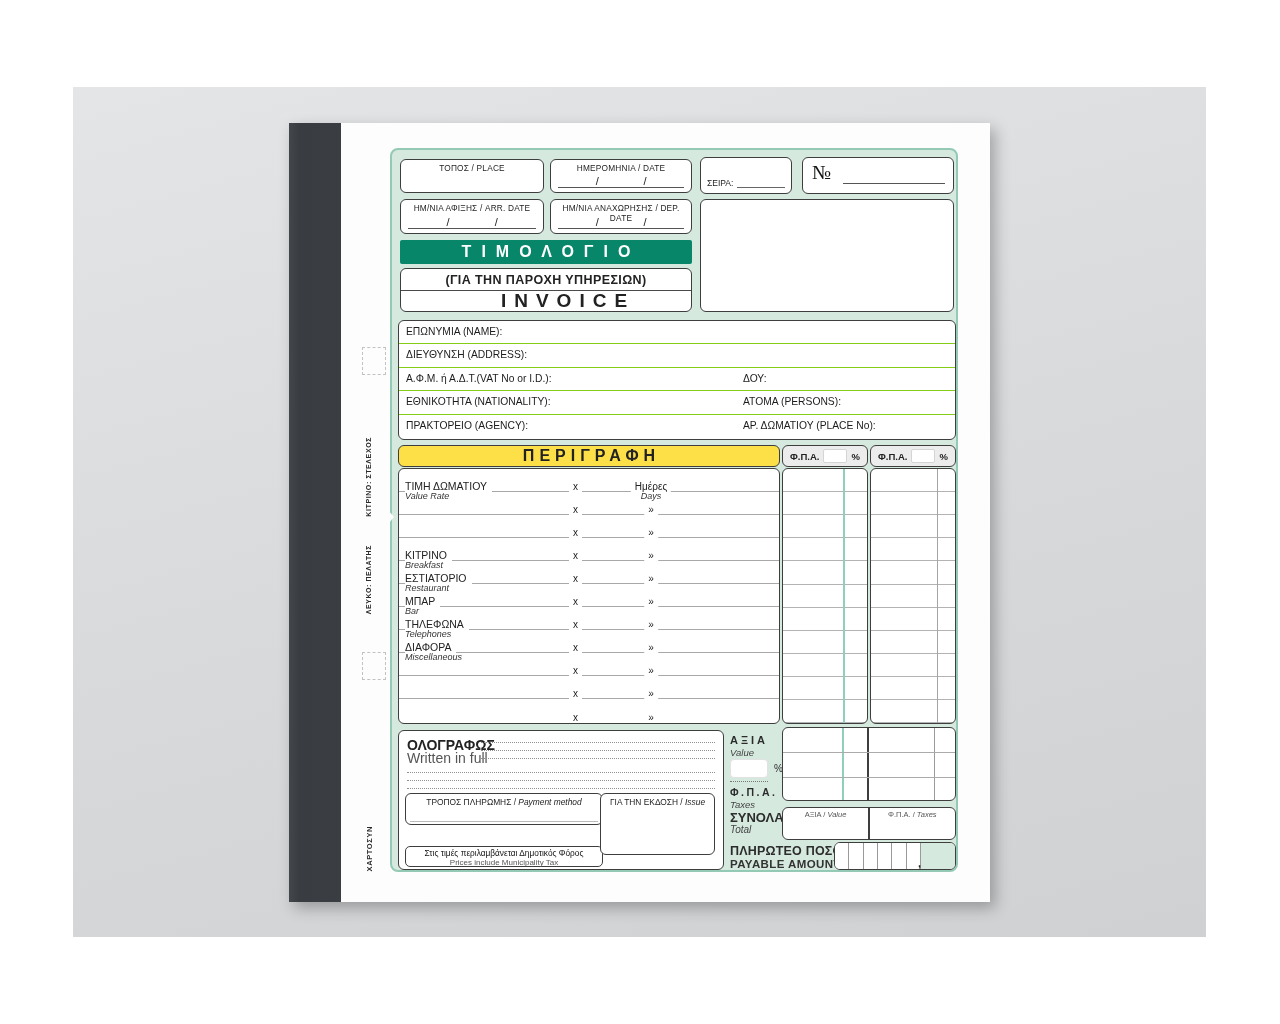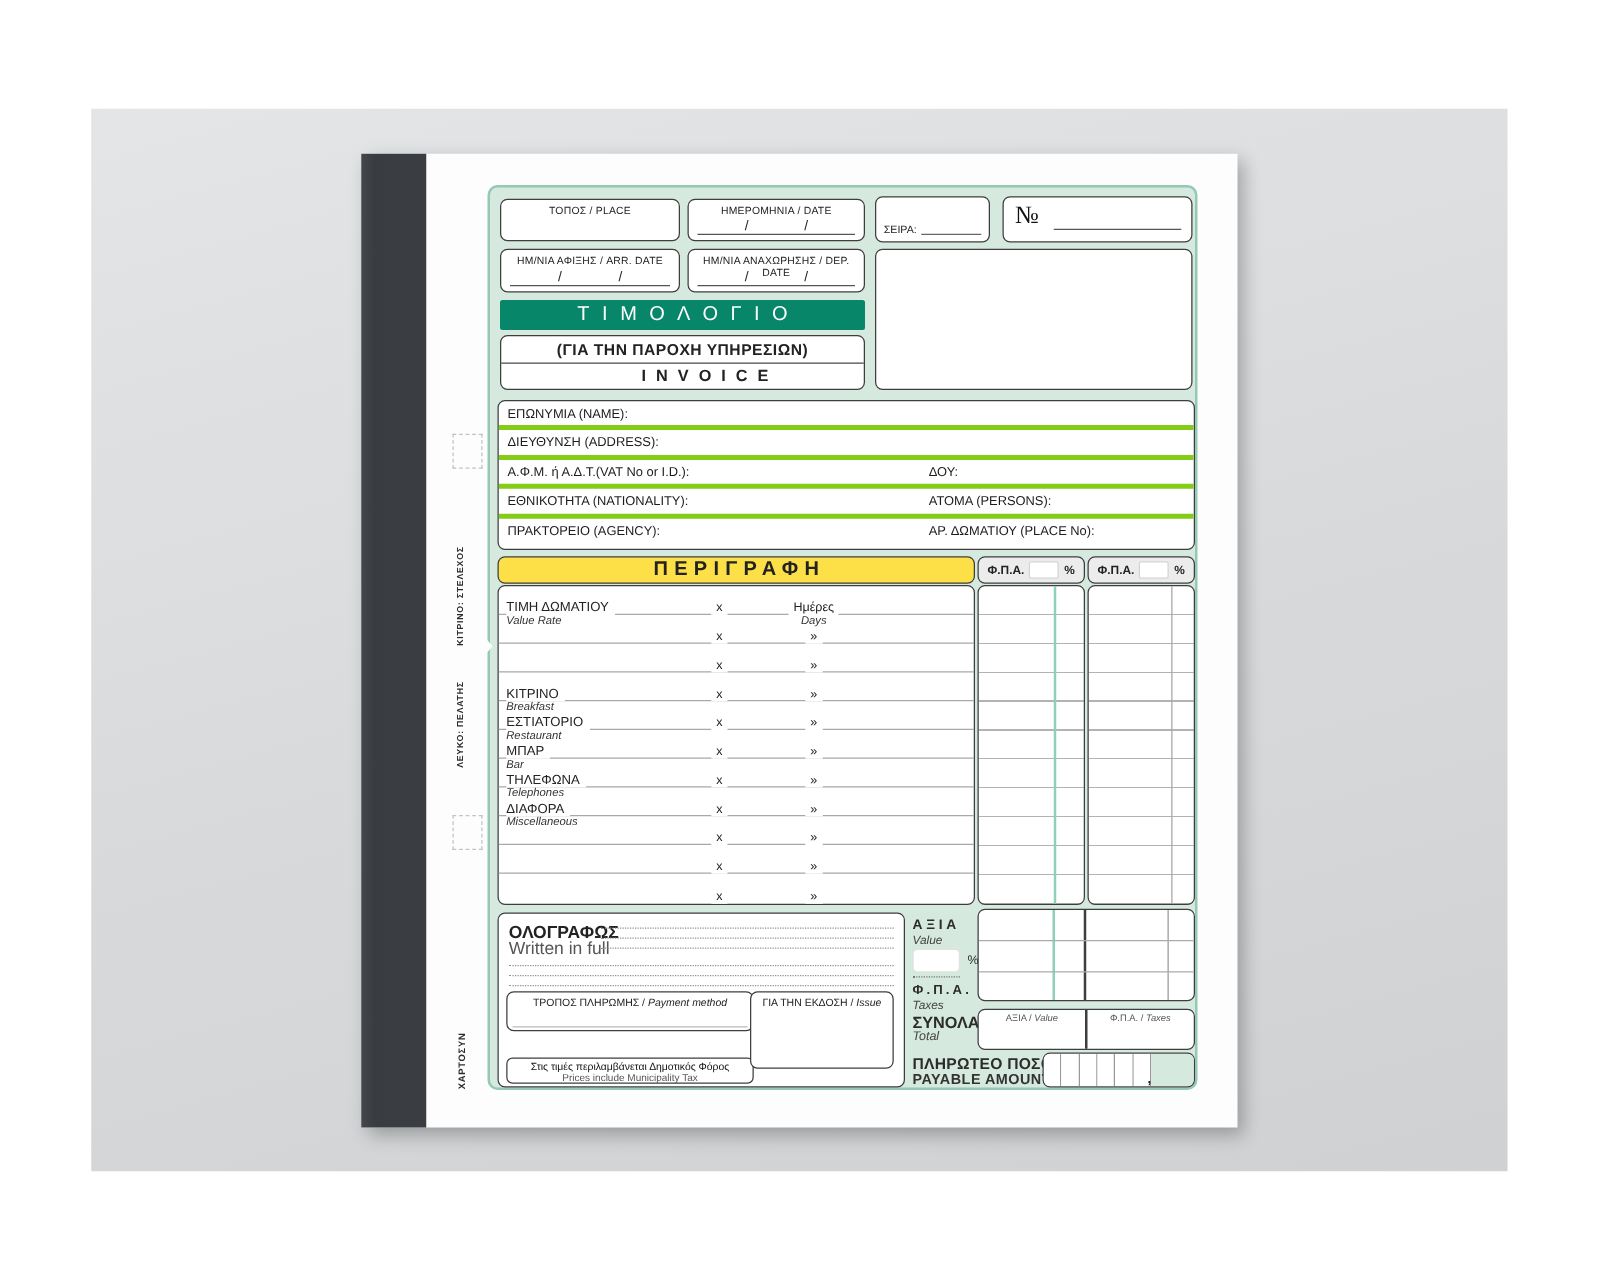--- a/index.html
+++ b/index.html
@@ -38,36 +38,36 @@
   .it { font-style: italic; }
   .slash { position: absolute; bottom: 5px; font-size: 11px; color: #222; }
   .s1 { left: 32%; } .s2 { left: 66%; }
   .dline { position: absolute; left: 7px; right: 7px; bottom: 4px; border-bottom: 1px solid #555; }
 
   
   #banner {
     position: absolute; left: 8px; top: 90px; width: 292px; height: 24px;
     background: #07866a; border-radius: 2px;
     display: flex; align-items: center; justify-content: center;
-    color: #fff; font-weight: normal; font-size: 16px; letter-spacing: 10px; padding-left: 10px;
+    color: #fff; font-weight: bold; font-size: 16px; letter-spacing: 10px; padding-left: 10px;
   }
   #subtitle-box { left: 8px; top: 118px; width: 292px; height: 44px; }
   #subtitle-gr { display:flex; align-items:center; justify-content:center; height: 22px; border-bottom: 1px solid #4a4a4a; font-weight: bold; font-size: 12.5px; letter-spacing: 0.4px; }
-  #subtitle-en { display:flex; align-items:center; justify-content:center; height: 19px; font-weight: bold; font-size: 13px; letter-spacing: 8px; padding-left: 8px; margin-left: 36px; }
+  #subtitle-en { display:flex; align-items:center; justify-content:center; height: 19px; font-weight: bold; font-size: 19px; letter-spacing: 8px; padding-left: 8px; margin-left: 36px; }
 
   
   #seira-row { position: absolute; left: 6px; right: 6px; bottom: 5px; display: flex; align-items: flex-end; }
   #seira-lbl { font-size: 8.5px; color: #222; }
   .fill-line { flex: 1; border-bottom: 1px solid #666; margin-left: 4px; height: 3px; }
   #no-sign { position: absolute; left: 9px; top: 3px; font-family: "Liberation Serif", serif; font-size: 20px; color: #111; }
   #no-line { position: absolute; left: 40px; right: 8px; bottom: 9px; border-bottom: 1px solid #555; }
 
   
   #cust { left: 6px; top: 170px; width: 558px; height: 120px; overflow: hidden; }
-  .crow { position: relative; height: 23.4px; border-bottom: 4px solid #84cc16; }
+  .crow { position: relative; height: 23.4px; border-bottom: 1px solid #84cc16; }
   .crow:last-child { border-bottom: none; }
   .cl { position: absolute; left: 7px; top: 5px; font-size: 10.3px; color: #1c1c1c; }
   .cr { position: absolute; left: 344px; top: 5px; font-size: 10.3px; color: #1c1c1c; }
 
   
   #tbl-desc-hdr { left: 6px; top: 295px; width: 382px; height: 22px; background: #fde047;
     display: flex; align-items: center; justify-content: center;
     font-weight: bold; font-size: 16px; letter-spacing: 5px; padding-left: 5px; }
   .vat-hdr { height: 22px; top: 295px; background: #ececec; display: flex; align-items: center; justify-content: center; gap: 4px; }
   #vat-hdr-1 { left: 390px; width: 86px; } #vat-hdr-2 { left: 478px; width: 86px; }

